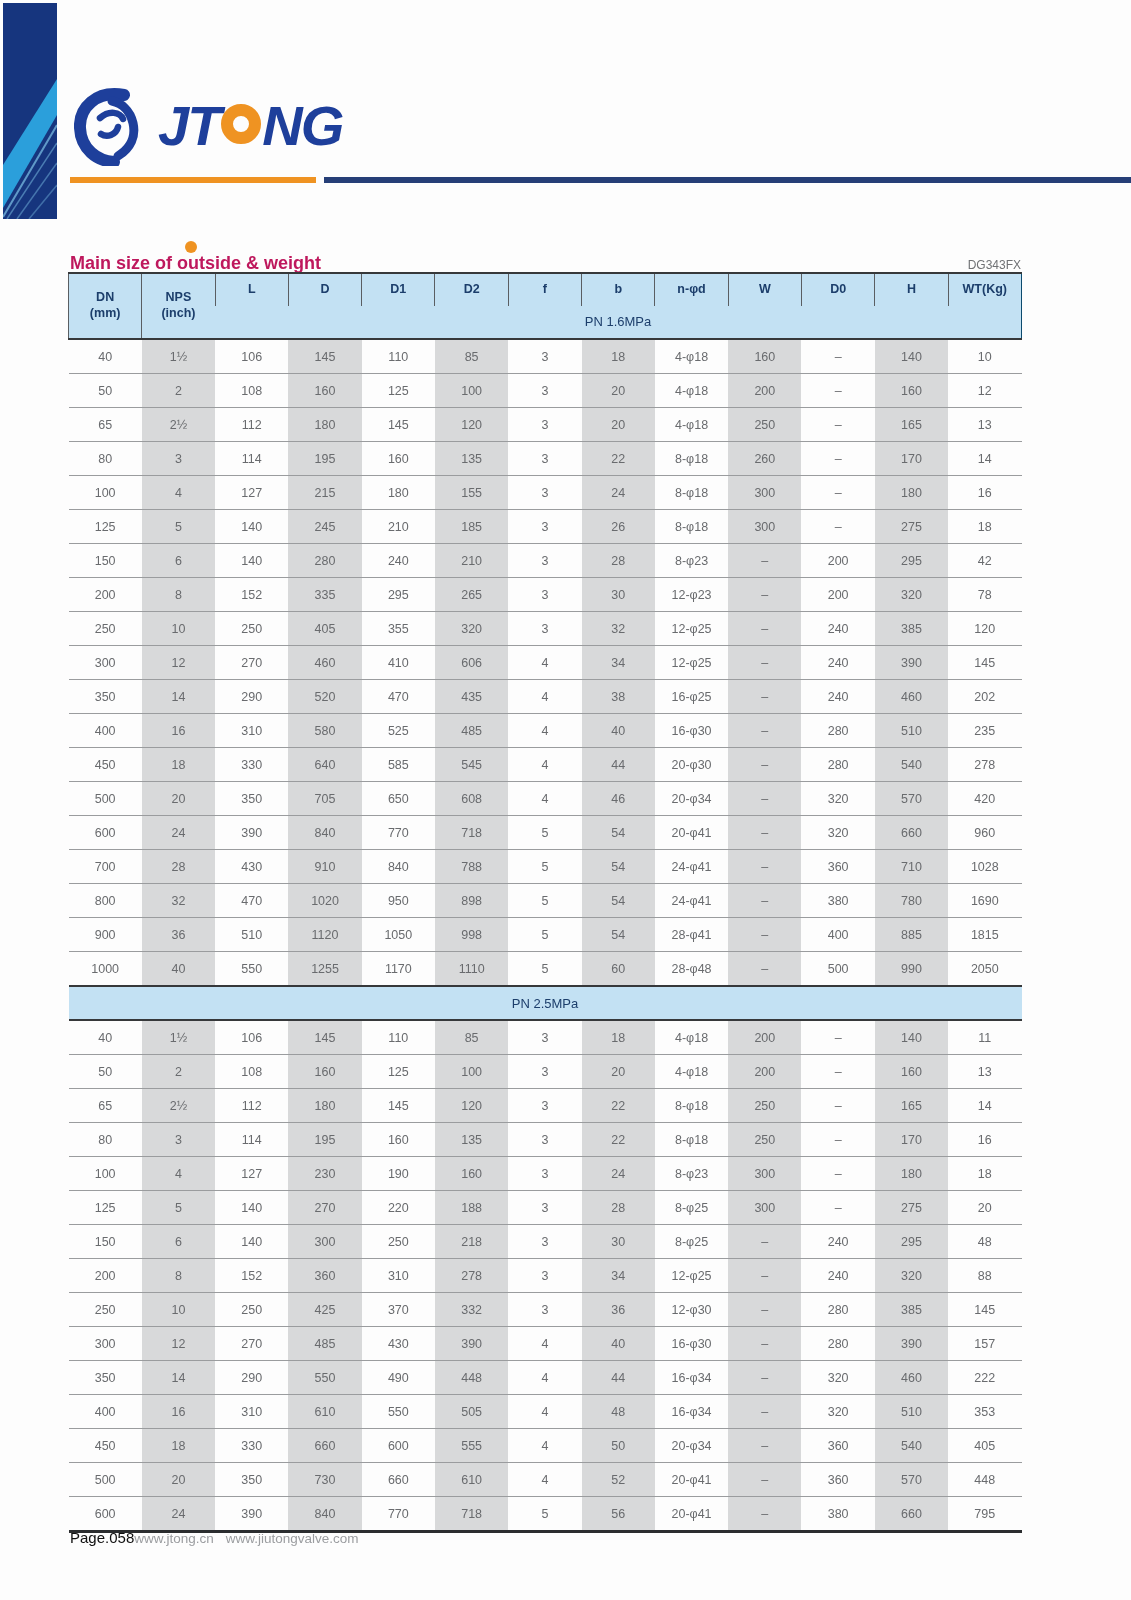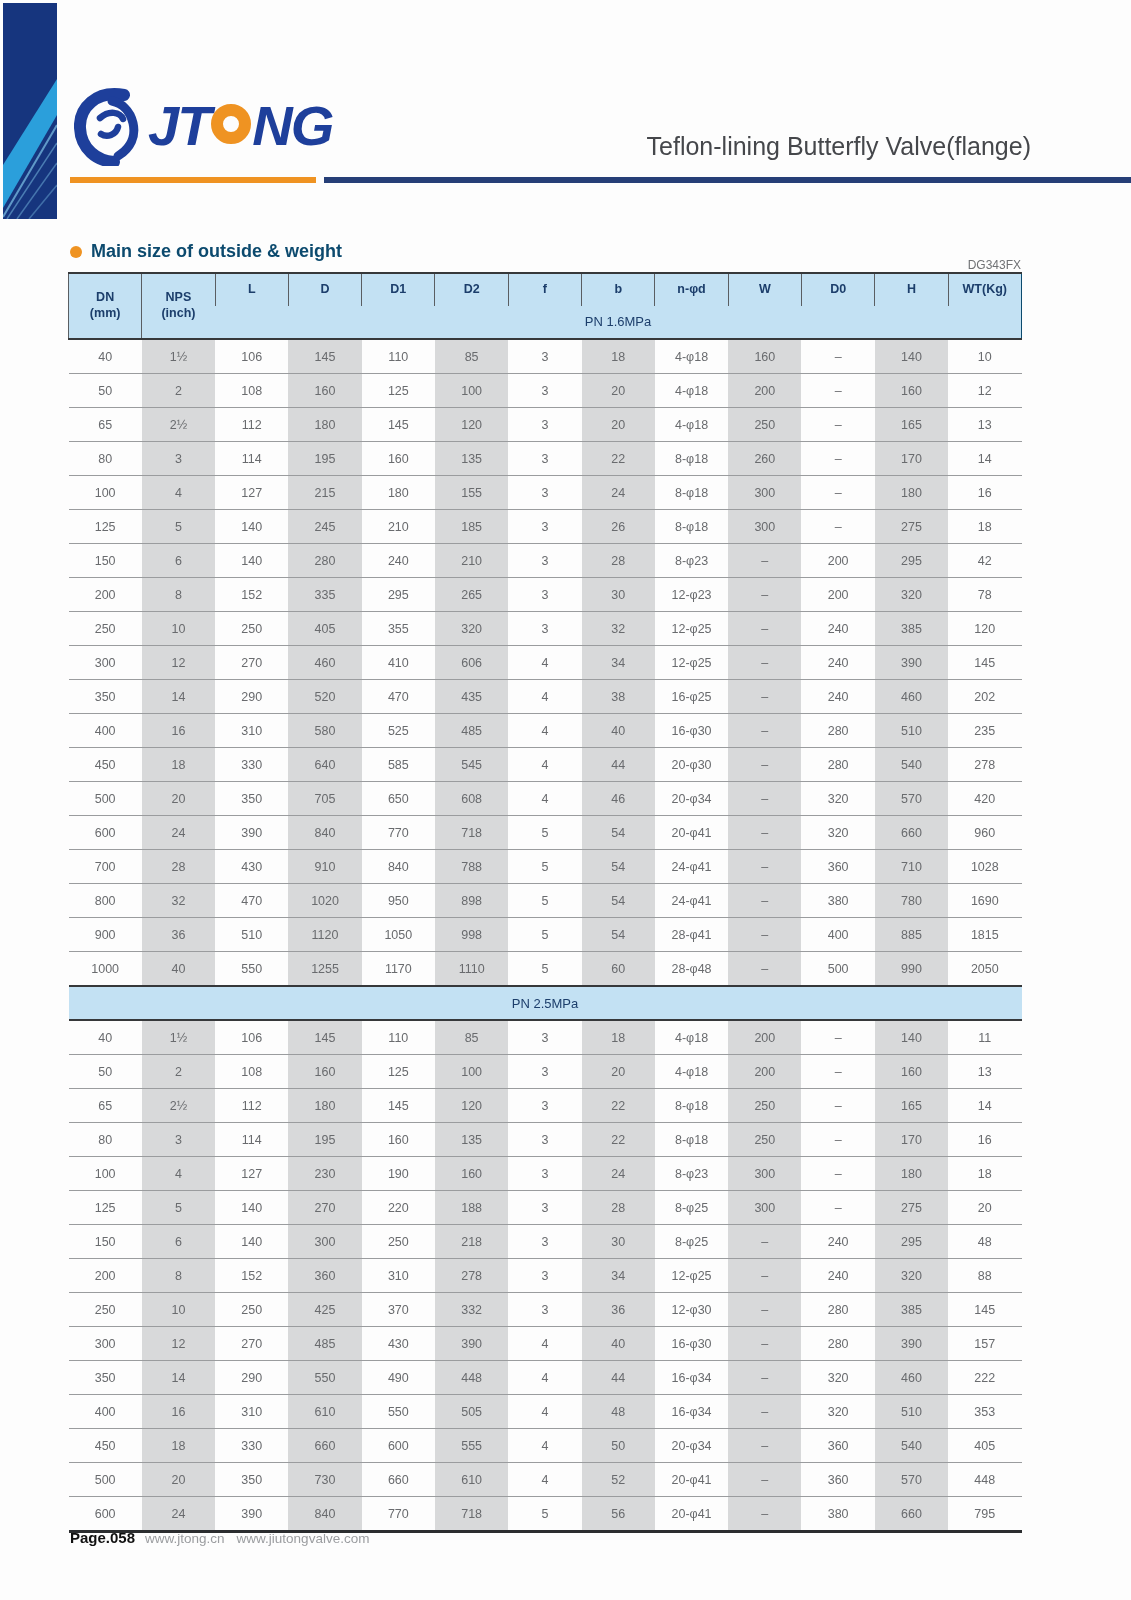--- a/index.html
+++ b/index.html
@@ -6,33 +6,33 @@
   body{width:1131px;height:1600px;background:#fdfdfd;position:relative;
        font-family:"Liberation Sans", sans-serif;overflow:hidden;}
   .page{position:absolute;inset:0;}
 
   
   .corner{position:absolute;left:3px;top:3px;}
 
   
   .logo{position:absolute;left:74px;top:86px;display:flex;align-items:center;}
   .brand{font-weight:bold;font-style:italic;font-size:56px;letter-spacing:-2px;
-         color:#1e3f9b;margin-left:8px;line-height:1;display:flex;align-items:center;}
+         color:#1e3f9b;margin-left:18px;line-height:1;display:flex;align-items:center;}
   .brand .o{display:inline-block;width:40px;height:40px;border:12px solid #ef9322;
             border-radius:50%;box-sizing:border-box;margin:0 1px 4px 2px;}
 
   
   .doc-title{position:absolute;right:100px;top:132px;font-size:25px;color:#45474b;}
   .rule{position:absolute;top:177px;height:6px;}
   .rule-orange{left:70px;width:246px;background:#ef9322;}
   .rule-navy{left:324px;right:0;background:#263f77;}
 
   
   .section-head{position:absolute;left:70px;top:241px;font-size:18px;font-weight:800;
-                color:#0c4a6e;display:flex;align-items:center;}
+                color:#be185d;display:flex;align-items:center;flex-direction:column;}
   .section-head .bullet{width:12px;height:12px;border-radius:50%;background:#ef9322;
                         display:inline-block;margin-right:9px;}
   .model{position:absolute;right:110px;top:258px;font-size:12px;color:#6f7174;}
 
   
   table.size{position:absolute;left:68px;top:272px;width:954px;border-collapse:collapse;
              table-layout:fixed;border-top:2px solid #36383a;}
   th,td{text-align:center;vertical-align:middle;padding:0;}
   thead th{background:#c3e1f3;color:#1c3e6b;font-size:12.5px;font-weight:bold;
            height:32px;border-left:1px solid #5a5e62;white-space:pre-line;line-height:1.25;}
@@ -41,21 +41,21 @@
   thead th.band,td.band{background:#c3e1f3;color:#1c3e6b;font-size:13px;font-weight:normal;
            height:32px;border-bottom:2px solid #36383a;}
   thead th.band{border-left:none;}
   td.band{border-top:2px solid #36383a;border-bottom:2px solid #36383a;}
   tbody td{height:33px;font-size:12.5px;color:#696b6e;border-bottom:1px solid #9a9c9e;}
   tbody td.shade{background:#d8d9da;}
   tbody tr.last td{border-bottom:3px solid #2b2d2f;}
 
   
   .footer{position:absolute;left:70px;top:1519px;font-size:15px;display:flex;align-items:baseline;}
-  .footer .pg{font-weight:700;color:#101010;margin-right:10px;}
+  .footer .pg{font-weight:400;color:#101010;}
   .footer .url{color:#9b9da0;font-size:13.5px;margin-right:12px;margin-top:12px;}
 </style>
 </head>
 <body>
 
 <div class="page">
 
   <svg class="corner" width="54" height="216" viewBox="0 0 54 216">
     <rect x="0" y="0" width="54" height="216" fill="#16357e"></rect>
     <polygon points="54,76 54,112 0,205 0,162" fill="#2b9fdb"></polygon>
@@ -74,21 +74,20 @@
         <path d="M44 41 C 42 49, 33 52, 27 48" stroke-width="6.5"></path>
       </g>
     </svg>
     <div class="brand">
         <span>JT</span>
         <span class="o"></span>
         <span>NG</span>
       </div>
   </div>
 
-  <div class="doc-title">Teflon-lining Butterfly Valve(flange)</div>
   <div class="rule rule-orange"></div>
   <div class="rule rule-navy"></div>
 
   <div class="section-head">
     <span class="bullet"></span>
     <span>Main size of outside &amp; weight</span>
   </div>
   <div class="model">DG343FX</div>
 
   <table class="size">

